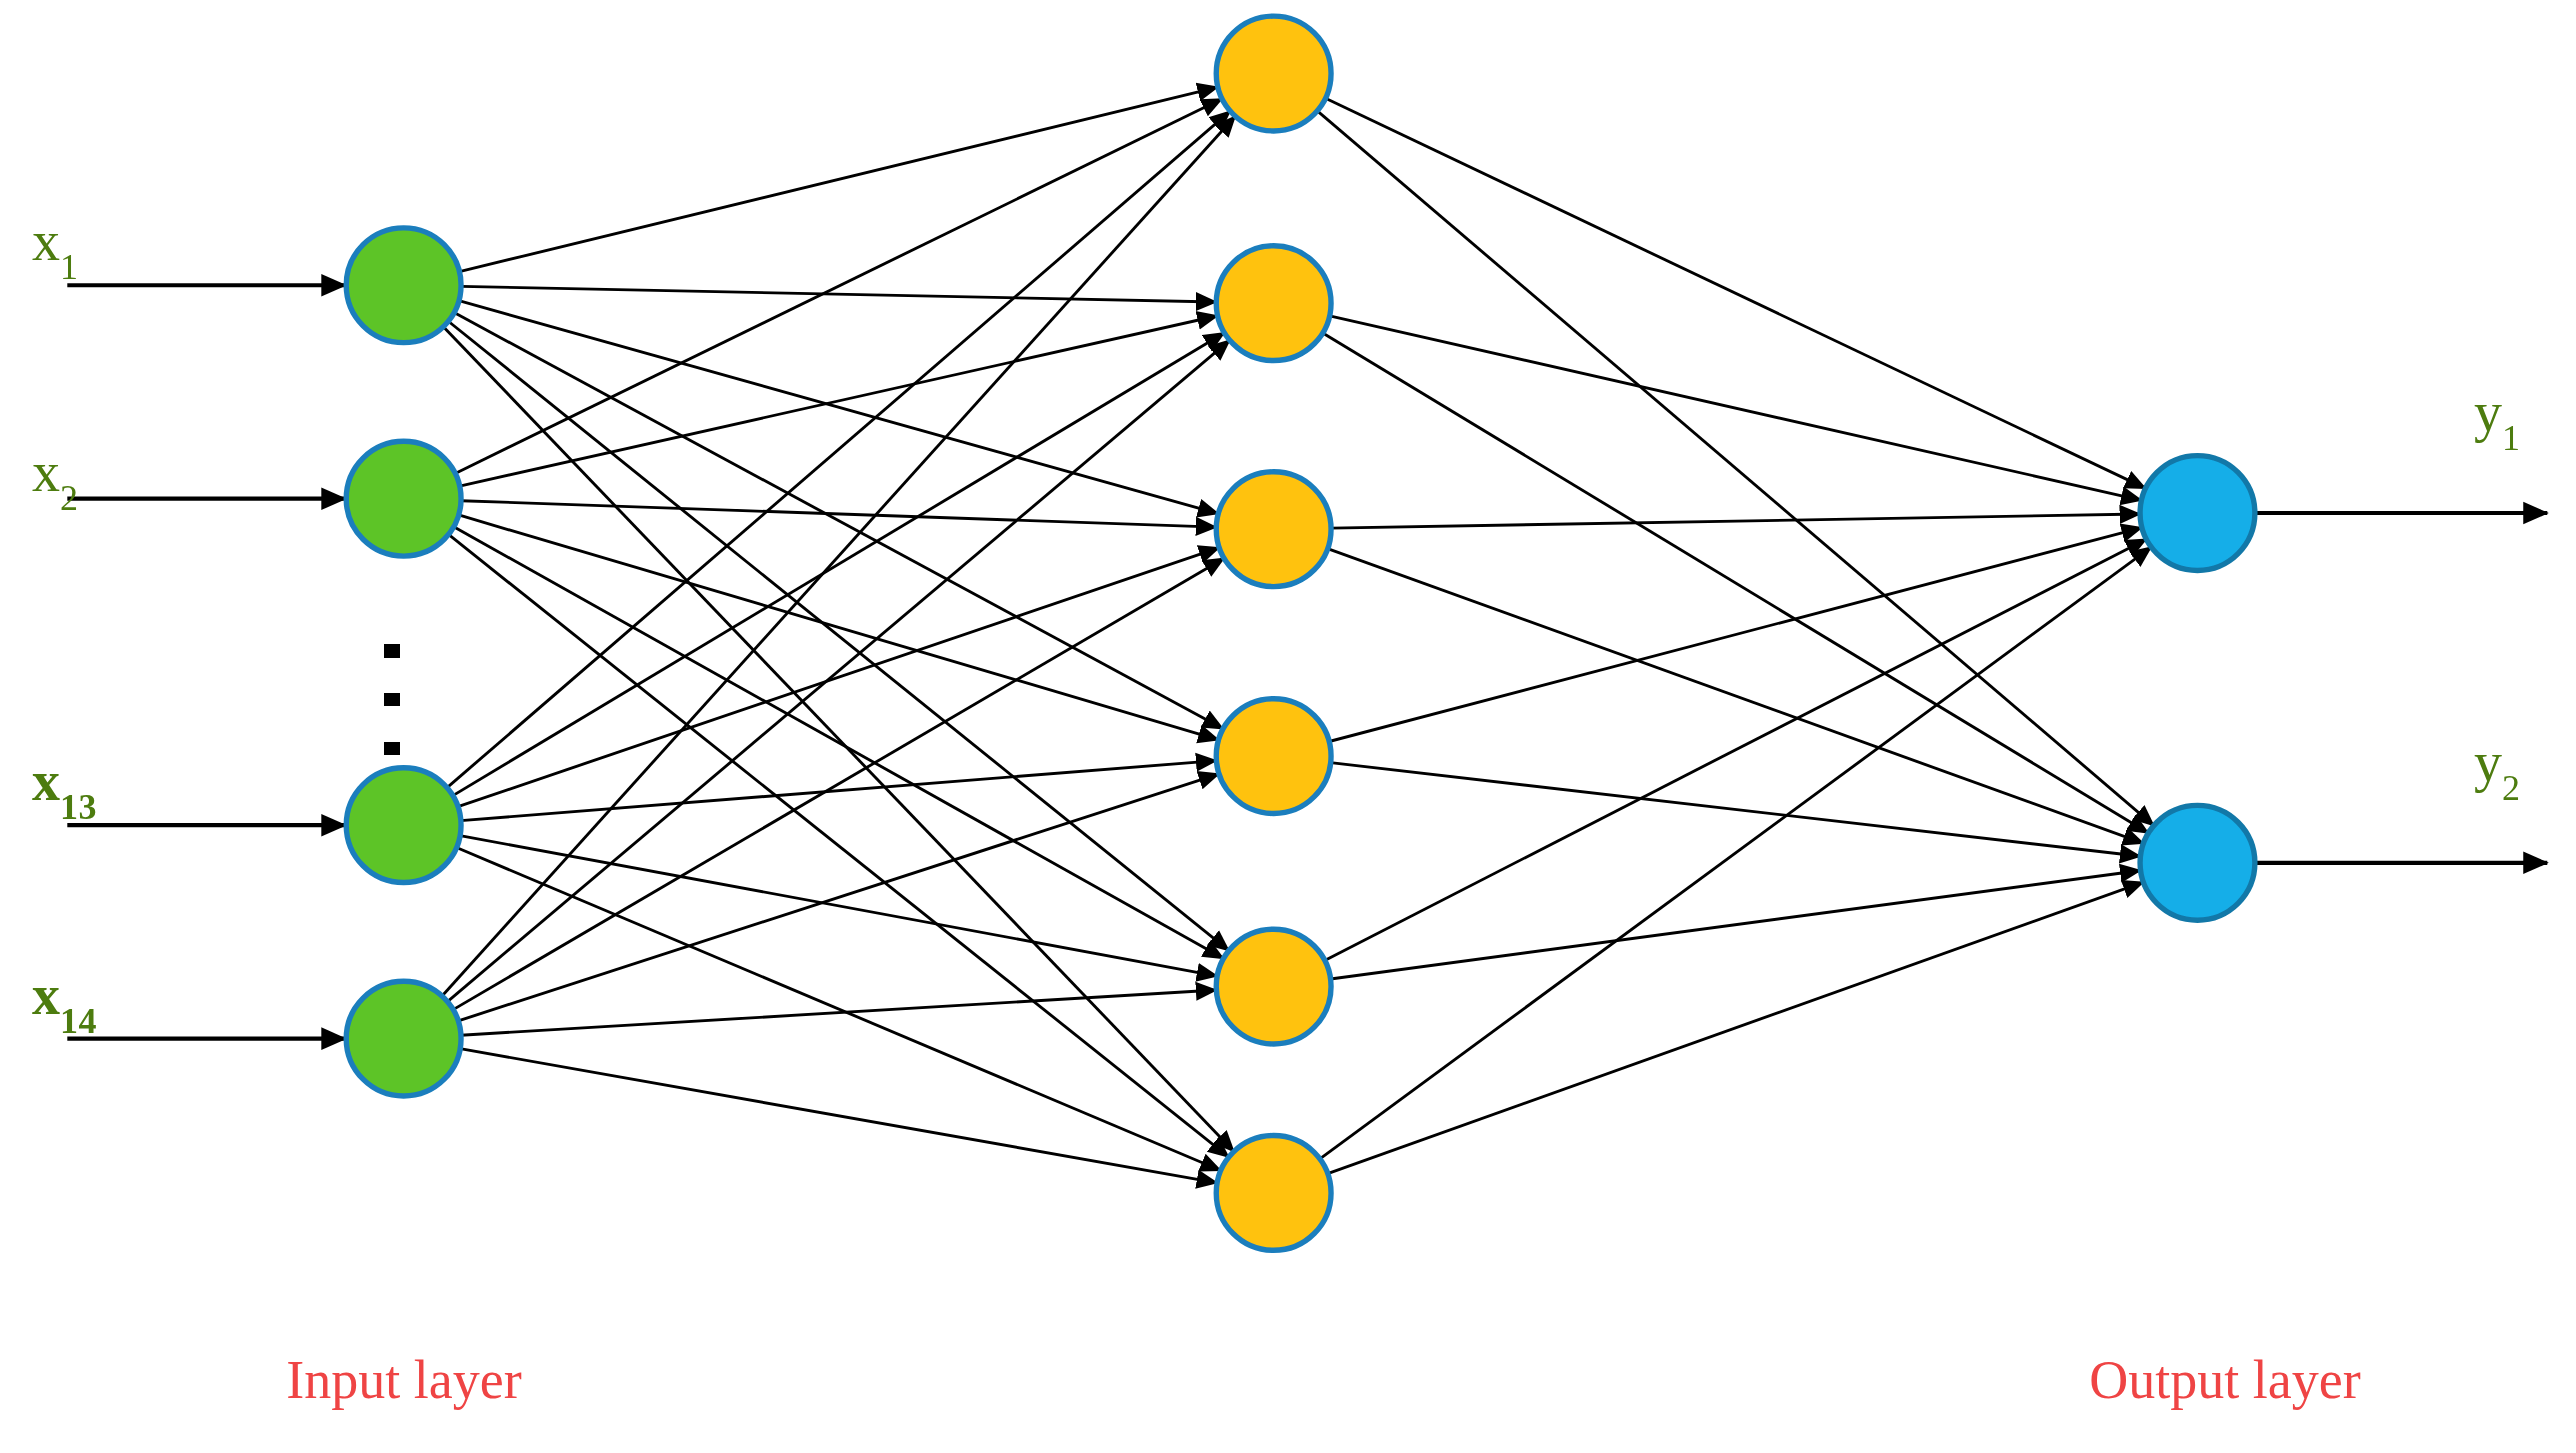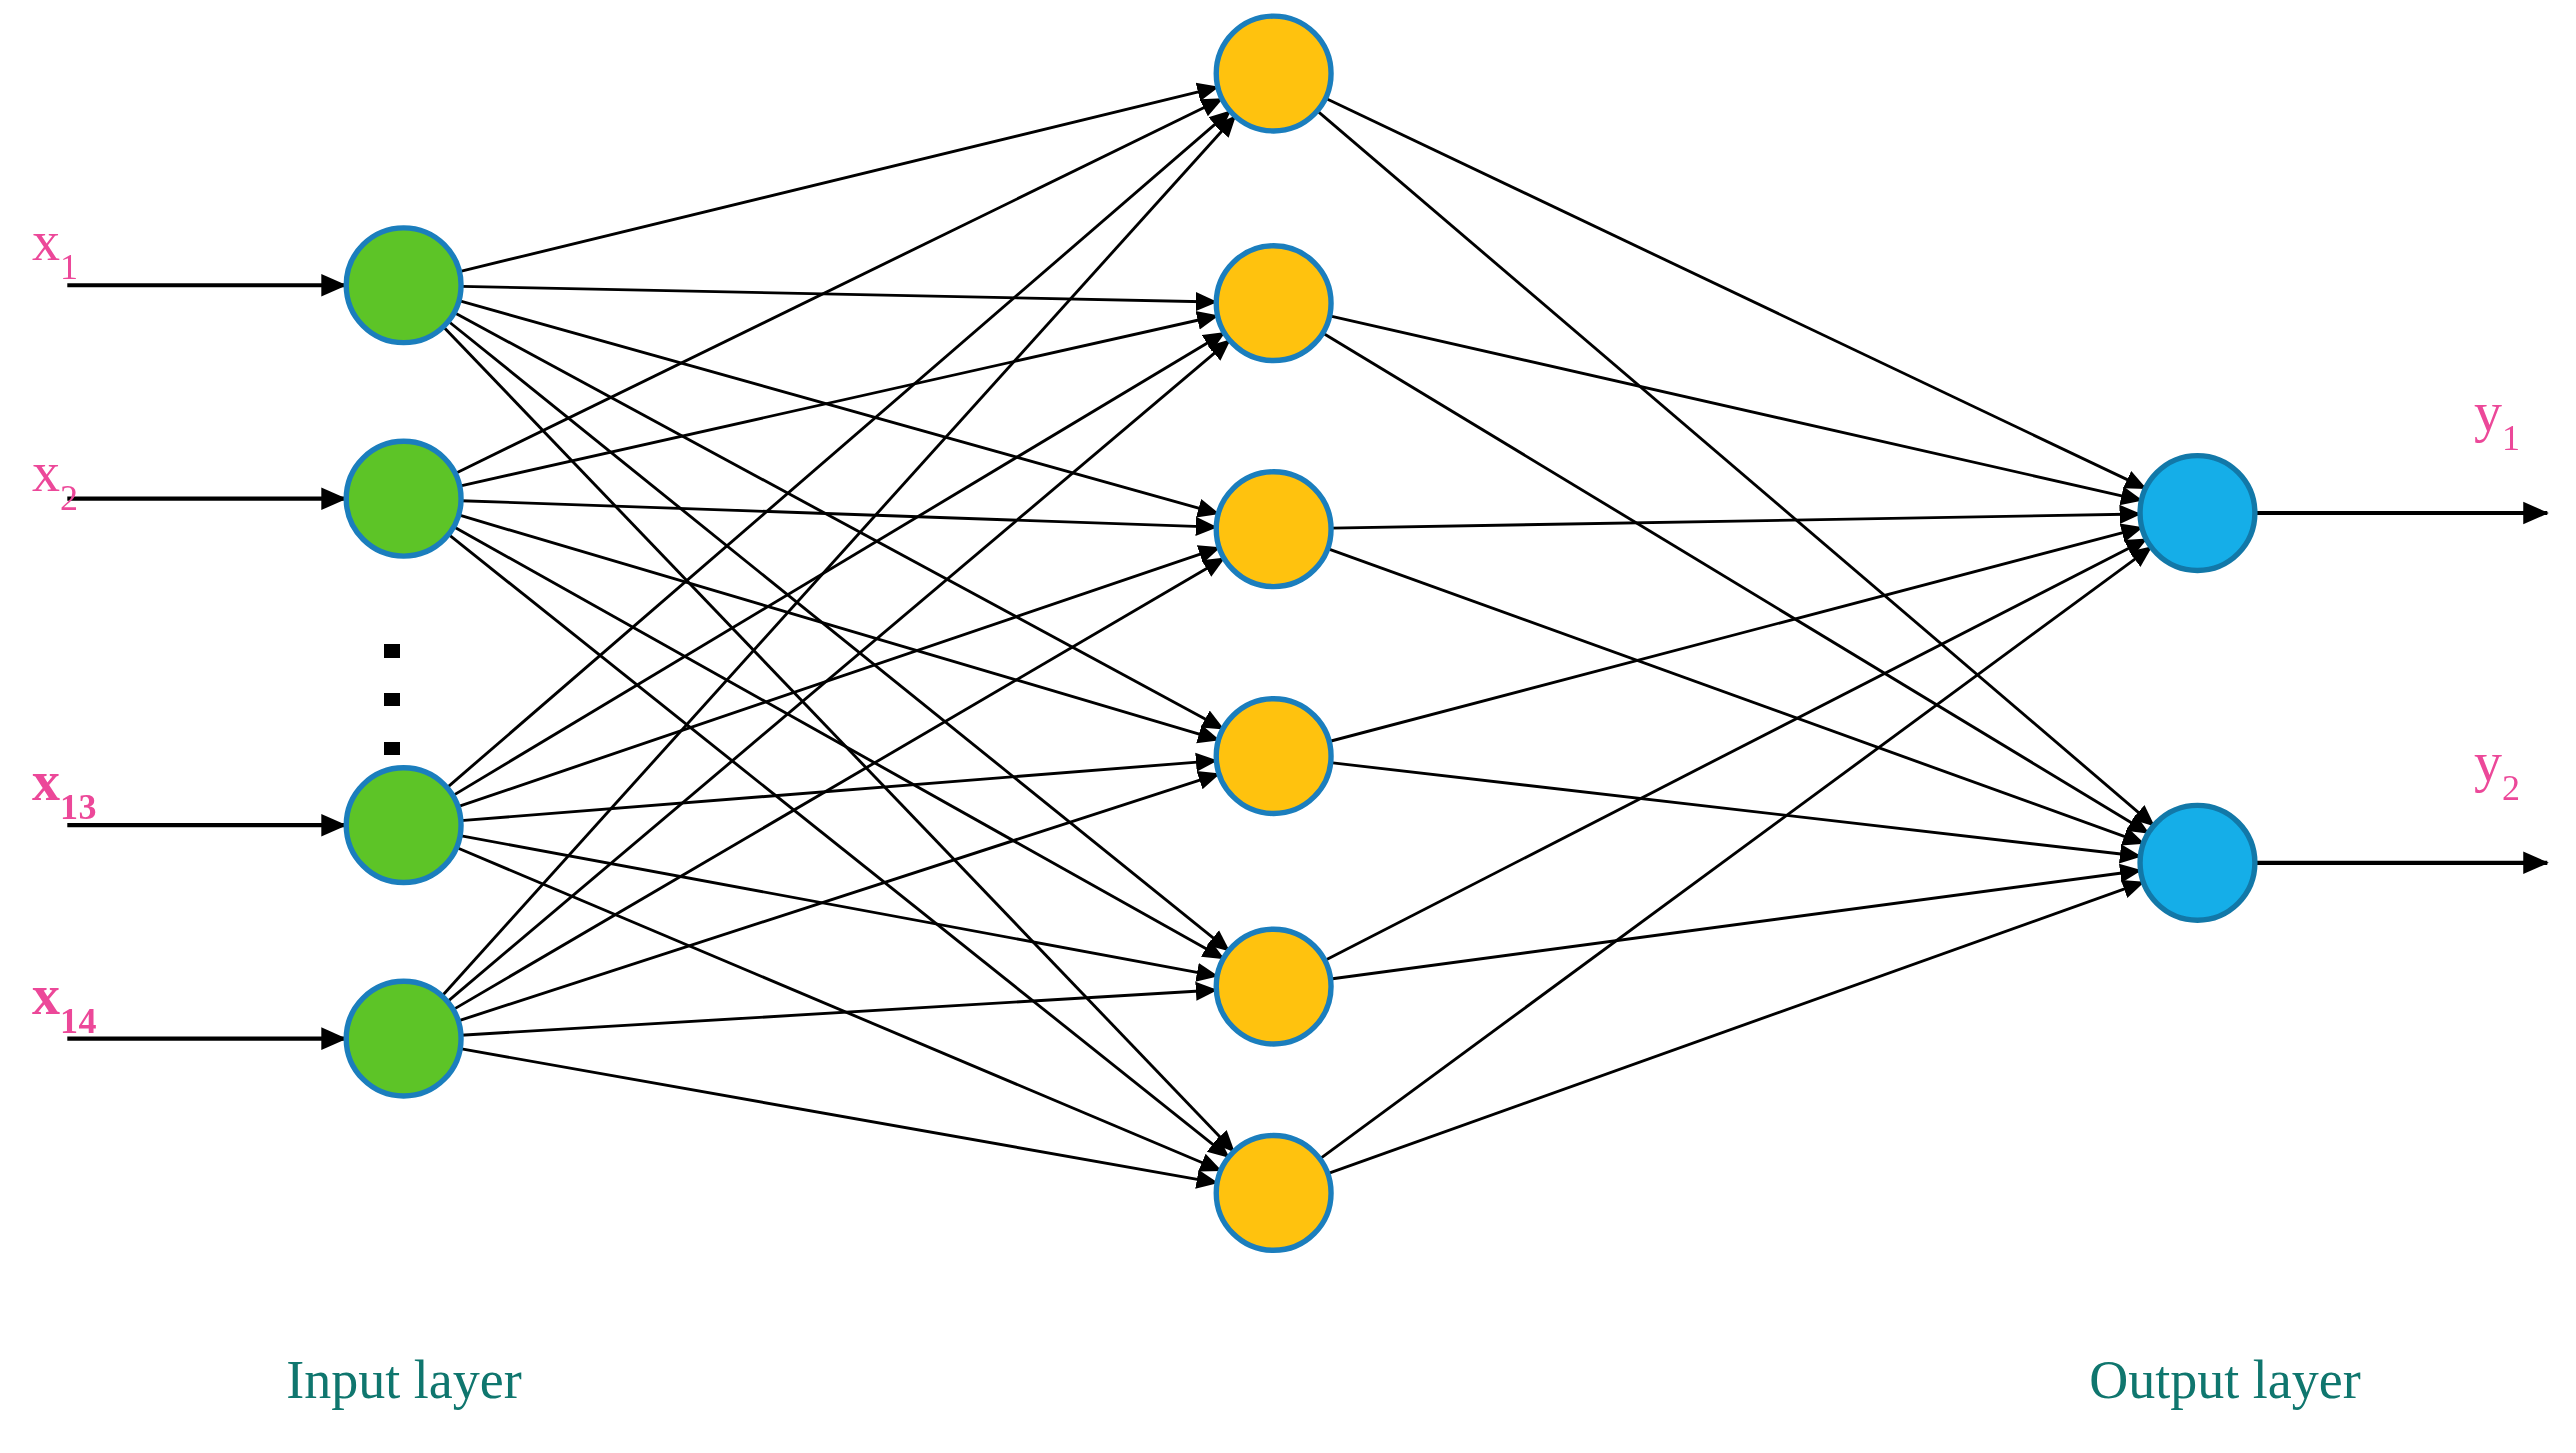--- a/index.html
+++ b/index.html
@@ -18,37 +18,37 @@
   #net-svg {
     position: absolute;
     left: 0;
     top: 0;
     width: 2576px;
     height: 1453px;
     display: block;
   }
   .var-label {
     position: absolute;
-    color: #ec4899;
+    color: #4d7c0f;
     font-family: "Liberation Serif", "DejaVu Serif", serif;
     font-size: 56px;
     line-height: 1;
     white-space: nowrap;
     user-select: none;
   }
   .var-label .sub {
     font-size: 36px;
     vertical-align: sub;
     position: relative;
     top: 7.2px;
     letter-spacing: 0.4px;
   }
   .layer-caption {
     position: absolute;
-    color: #0f766e;
+    color: #ef4444;
     font-family: "Liberation Serif", "DejaVu Serif", serif;
     font-size: 54px;
     line-height: 1;
     white-space: nowrap;
     text-align: center;
     user-select: none;
   }
   .vdots {
     position: absolute;
     display: flex;

